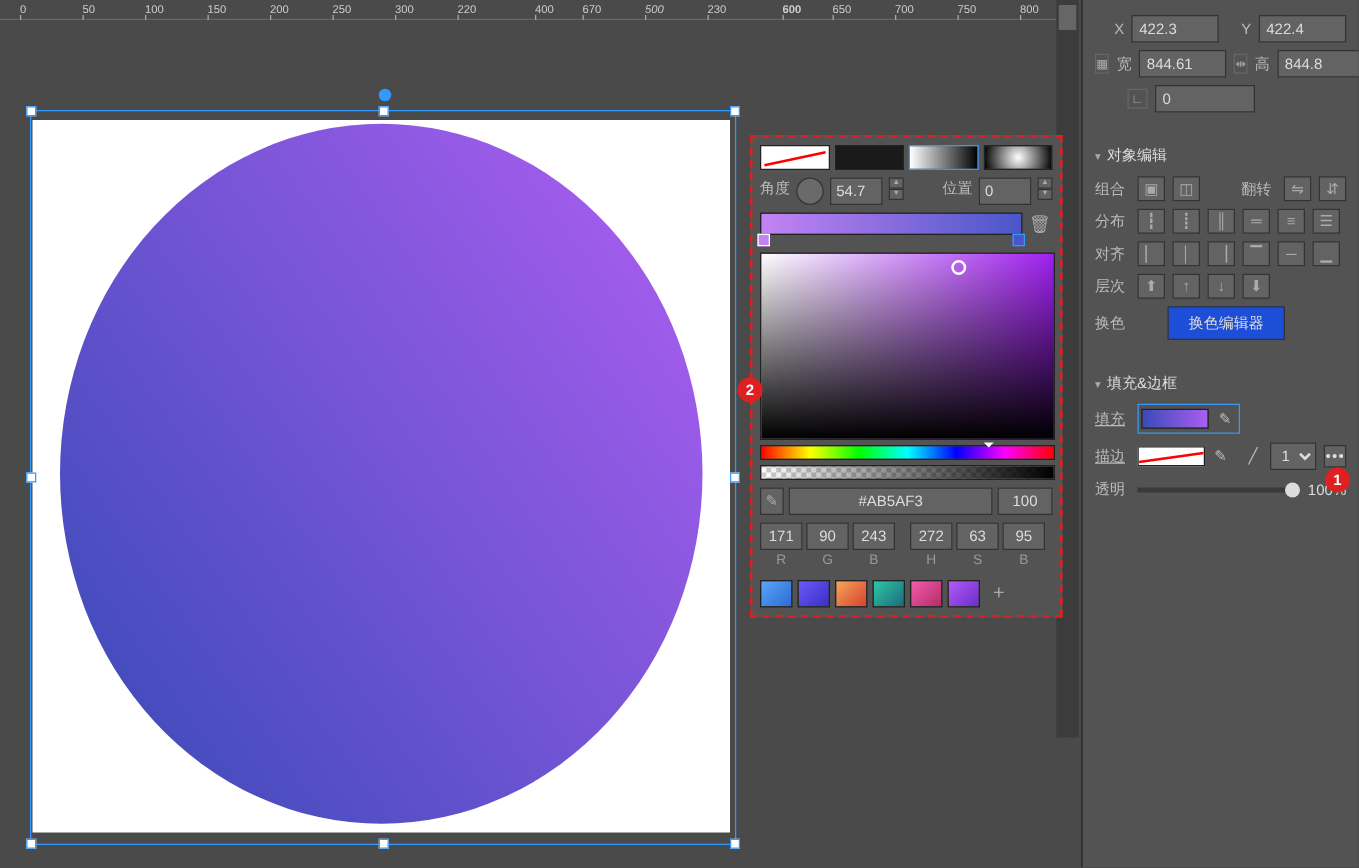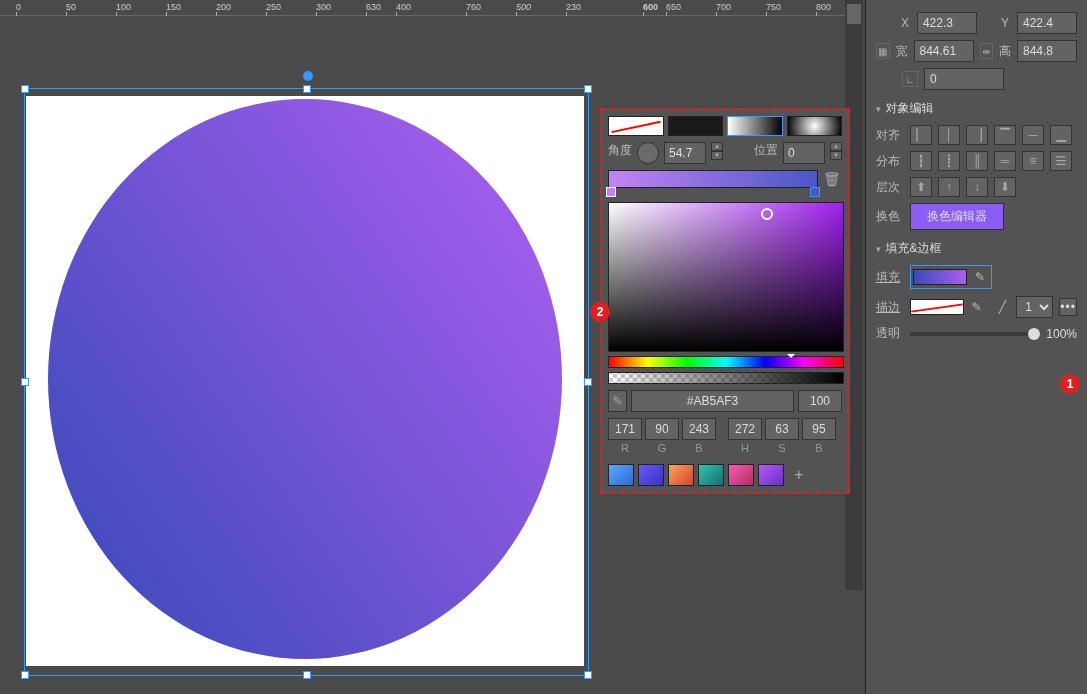--- a/index.html
+++ b/index.html
@@ -17,30 +17,30 @@
   .handle { position: absolute; width: 8px; height: 8px; background: #fff; border: 1px solid #3399ff; }
   .h-tl { left: -4px; top: -4px; } .h-tr { right: -4px; top: -4px; }
   .h-bl { left: -4px; bottom: -4px; } .h-br { right: -4px; bottom: -4px; }
   .h-tm { left: 50%; top: -4px; margin-left: -4px; } .h-bm { left: 50%; bottom: -4px; margin-left: -4px; }
   .h-ml { left: -4px; top: 50%; margin-top: -4px; } .h-mr { right: -4px; top: 50%; margin-top: -4px; }
   .rot-handle { position: absolute; left: 50%; top: -18px; margin-left: -4px; width: 10px; height: 10px; background: #3399ff; border-radius: 50%; }
   
   .right-panel { position: absolute; right: 0; top: 0; width: 222px; height: 694px; background: #535353; border-left: 1px solid #222; padding: 12px 10px; color: #ddd; }
   .coord-row { display: flex; align-items: center; gap: 6px; margin-bottom: 6px; }
   .coord-row label { width: 14px; text-align: center; color: #bbb; }
-  .coord-row input { width: 60px; background: #636363; border: 1px solid #333; color: #ddd; padding: 3px 5px; font-size: 12px; }
+  .coord-row input { width: 70px; background: #636363; border: 1px solid #333; color: #ddd; padding: 3px 5px; font-size: 12px; }
   .coord-row .lbl-w { width: 14px; text-align: center; }
   .ratio-icon, .corner-icon { width: 16px; height: 16px; background: #535353; border: 1px solid #666; display: inline-flex; align-items: center; justify-content: center; font-size: 10px; color: #aaa; }
   
-  .sect-head { display: flex; align-items: center; gap: 5px; margin-top: 10px; margin-bottom: 8px; font-size: 12px; color: #ddd; }
+  .sect-head { display: flex; align-items: center; gap: 5px; margin-top: 26px; margin-bottom: 8px; font-size: 12px; color: #ddd; }
   .sect-head::before { content: '▾'; font-size: 9px; color: #aaa; }
   .btn-row { display: flex; gap: 6px; margin-bottom: 6px; align-items: center; }
   .btn-row label { width: 28px; color: #bbb; }
   .icon-btn { width: 22px; height: 20px; background: #636363; border: 1px solid #333; display: inline-flex; align-items: center; justify-content: center; color: #aaa; font-size: 12px; cursor: pointer; }
-  .big-btn { padding: 4px 16px; background: #8b5cf6; border: 1px solid #333; color: #ddd; cursor: pointer; font-size: 12px; }
+  .big-btn { padding: 4px 16px; background: #1d4ed8; border: 1px solid #333; color: #ddd; cursor: pointer; font-size: 12px; margin-left: 24px; }
   
   .fill-row { display: flex; align-items: center; gap: 6px; margin-bottom: 6px; }
   .fill-row label { width: 28px; color: #bbb; text-decoration: underline; }
   .swatch-wrap { border: 1px solid #3997f6; padding: 2px; display: flex; align-items: center; gap: 4px; }
   .swatch-none .swatch-wrap { border: 1px solid transparent; padding: 2px; }
   .swatch { width: 54px; height: 16px; border: 1px solid #222; }
   .swatch.grad { background: linear-gradient(90deg, #3a4ab8, #a85ff0); }
   .swatch.none { background: #fff; position: relative; }
   .swatch.none::after { content: ''; position: absolute; left: 0; right: 0; top: 50%; height: 2px; background: red; transform: rotate(-8deg); }
   .eyedrop { width: 18px; height: 18px; display: inline-flex; align-items: center; justify-content: center; color: #bbb; cursor: pointer; }
@@ -103,26 +103,26 @@
 <body>
 
 <div class="ruler-h">
     <span class="tick" style="left: 16px;">0</span>
     <span class="tick" style="left: 66px;">50</span>
     <span class="tick" style="left: 116px;">100</span>
     <span class="tick" style="left: 166px;">150</span>
     <span class="tick" style="left: 216px;">200</span>
     <span class="tick" style="left: 266px;">250</span>
     <span class="tick" style="left: 316px;">300</span>
-    <span class="tick" style="left: 366px;">630</span>
-    <span class="tick" style="left: 396px;">400</span>
-    <span class="tick" style="left: 466px;">760</span>
+    <span class="tick" style="left: 366px;">220</span>
+    <span class="tick" style="left: 428px;">400</span>
+    <span class="tick" style="left: 466px;">670</span>
     <span class="tick" style="left: 516px; font-style: italic;">500</span>
     <span class="tick" style="left: 566px;">230</span>
-    <span class="tick" style="left: 643px; font-weight: bold;">600</span>
+    <span class="tick" style="left: 626px; font-weight: bold;">600</span>
     <span class="tick" style="left: 666px;">650</span>
     <span class="tick" style="left: 716px;">700</span>
     <span class="tick" style="left: 766px;">750</span>
     <span class="tick" style="left: 816px;">800</span>
   </div>
 <div class="ruler-v"></div>
 
 <div class="canvas-area">
   <div class="artboard">
     <div class="circle"></div>
@@ -164,36 +164,45 @@
   <div class="coord-row">
     <span style="width:20px"></span>
     <span class="ratio-icon">∟</span>
     <input style="width: 80px;" value="0">
   </div>
 
   <div class="sect-head">
       <span>对象编辑</span>
     </div>
   <div class="btn-row">
+      <label>组合</label>
+    <span class="icon-btn">▣</span>
+    <span class="icon-btn">◫</span>
+    <span style="flex:1"></span>
+    <label>翻转</label>
+    <span class="icon-btn">⇋</span>
+    <span class="icon-btn">⇵</span>
+  </div>
+  <div class="btn-row">
+      <label>分布</label>
+    <span class="icon-btn">┇</span>
+    <span class="icon-btn">┋</span>
+    <span class="icon-btn">║</span>
+    <span class="icon-btn">═</span>
+    <span class="icon-btn">≡</span>
+    <span class="icon-btn">☰</span>
+  </div>
+  <div class="btn-row">
       <label>对齐</label>
     <span class="icon-btn">▏</span>
     <span class="icon-btn">│</span>
     <span class="icon-btn">▕</span>
     <span class="icon-btn">▔</span>
     <span class="icon-btn">─</span>
     <span class="icon-btn">▁</span>
-  </div>
-  <div class="btn-row">
-      <label>分布</label>
-    <span class="icon-btn">┇</span>
-    <span class="icon-btn">┋</span>
-    <span class="icon-btn">║</span>
-    <span class="icon-btn">═</span>
-    <span class="icon-btn">≡</span>
-    <span class="icon-btn">☰</span>
   </div>
   <div class="btn-row">
       <label>层次</label>
     <span class="icon-btn">⬆</span>
     <span class="icon-btn">↑</span>
     <span class="icon-btn">↓</span>
     <span class="icon-btn">⬇</span>
   </div>
   <div class="btn-row">
       <label>换色</label>

